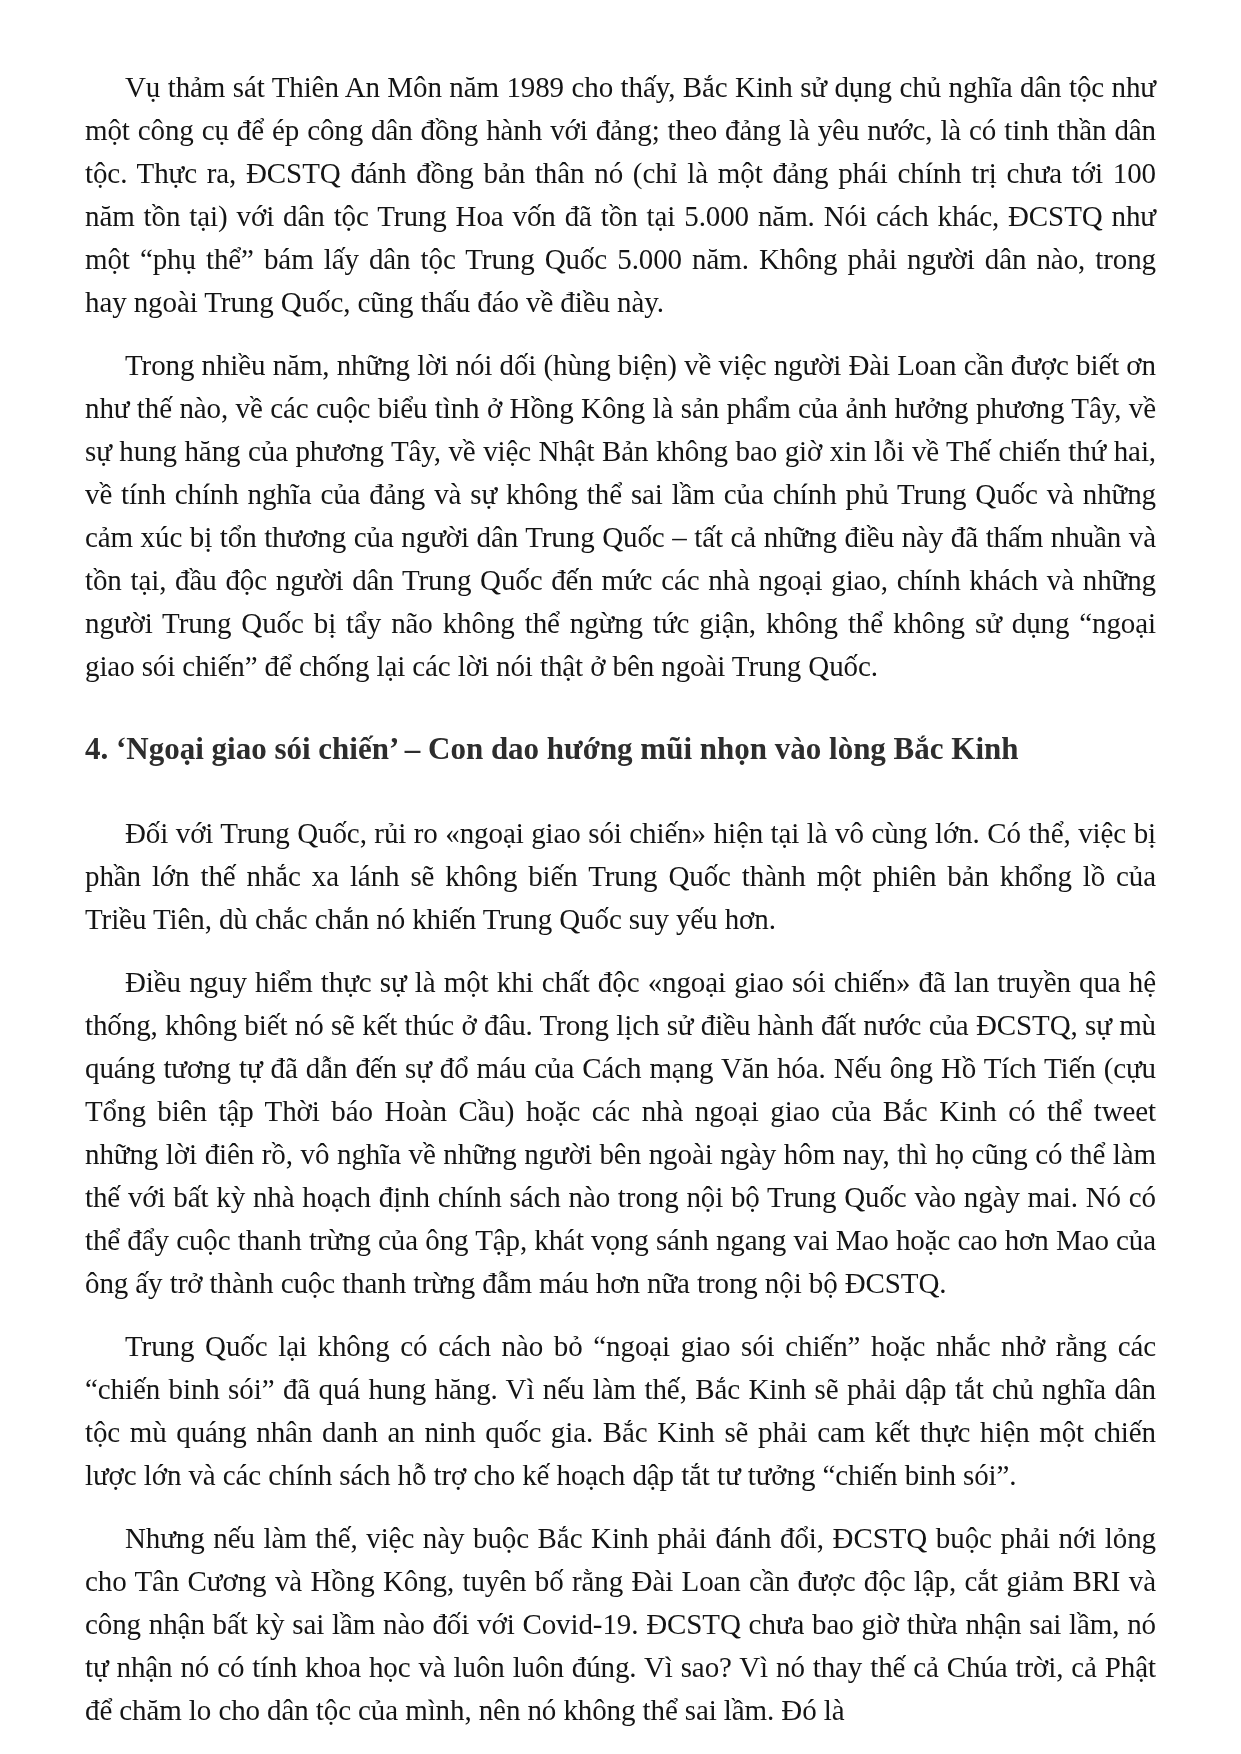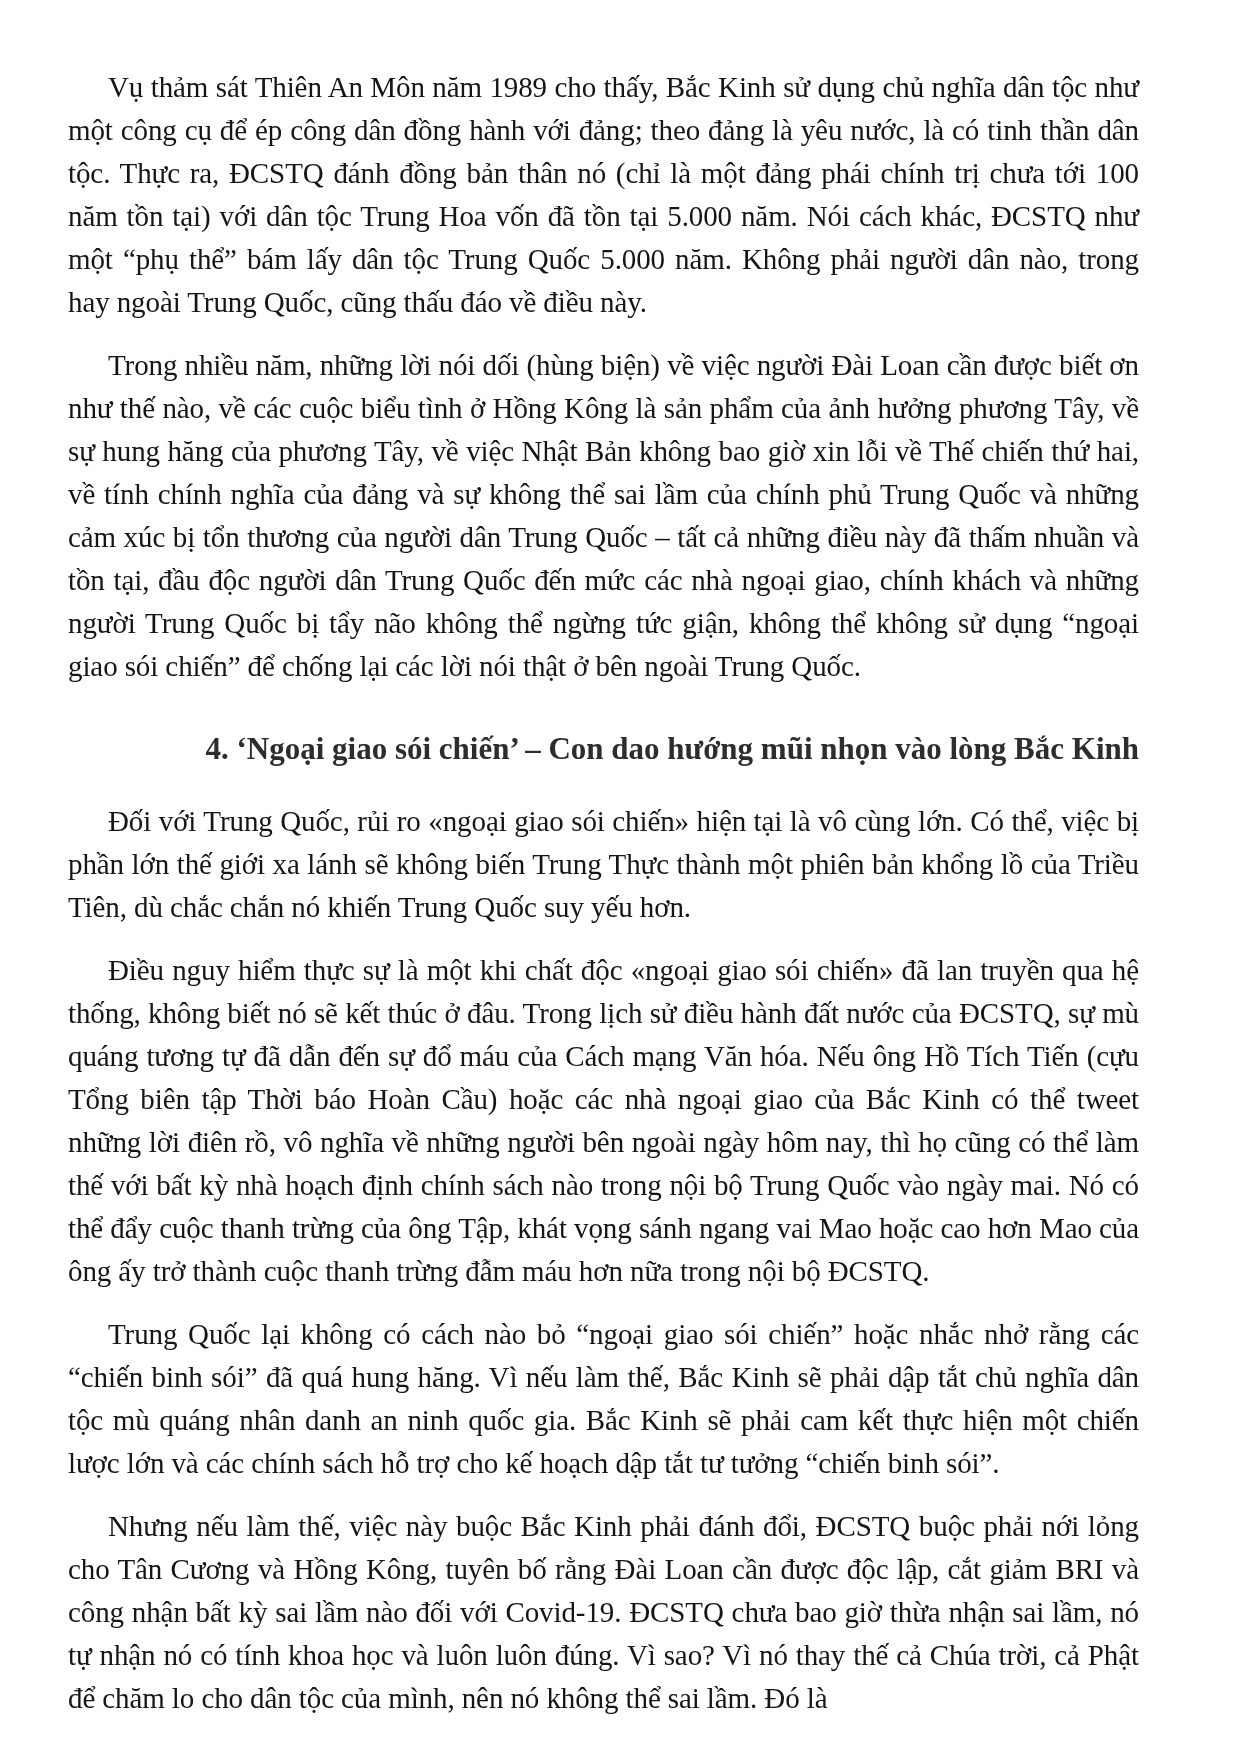--- a/index.html
+++ b/index.html
@@ -6,60 +6,60 @@
     margin: 0;
     padding: 0;
     background: #ffffff;
   }
   .page {
     position: relative;
     width: 1241px;
     height: 1754px;
     background: #ffffff;
     box-sizing: border-box;
-    padding: 66px 85px 0 68px;
+    padding: 66px 85px 0 85px;
     font-family: "Liberation Serif", serif;
     color: #151515;
     overflow: hidden;
   }
   .text-block {
     width: 1071px;
   }
   .para {
     font-size: 29px;
     line-height: 43px;
     text-align: justify;
     text-indent: 40px;
     margin: 0 0 20px 0;
     letter-spacing: -0.1px;
   }
   .heading {
     font-size: 31px;
     line-height: 42px;
     font-weight: 700;
     color: #2d2d2d;
-    margin: 40px 0 30px 0;
-    text-align: right;
+    margin: 40px 0 42px 0;
+    text-align: left;
   }
   .page-number {
     position: absolute;
     left: 0;
     right: 0;
     bottom: 38px;
     text-align: center;
     font-size: 29px;
     color: #1a1a1a;
   }
 </style>
 </head>
 <body>
 
 <div class="page">
   <div class="text-block">
     <p class="para">Vụ thảm sát Thiên An Môn năm 1989 cho thấy, Bắc Kinh sử dụng chủ nghĩa dân tộc như một công cụ để ép công dân đồng hành với đảng; theo đảng là yêu nước, là có tinh thần dân tộc. Thực ra, ĐCSTQ đánh đồng bản thân nó (chỉ là một đảng phái chính trị chưa tới 100 năm tồn tại) với dân tộc Trung Hoa vốn đã tồn tại 5.000 năm. Nói cách khác, ĐCSTQ như một “phụ thể” bám lấy dân tộc Trung Quốc 5.000 năm. Không phải người dân nào, trong hay ngoài Trung Quốc, cũng thấu đáo về điều này.</p>
     <p class="para">Trong nhiều năm, những lời nói dối (hùng biện) về việc người Đài Loan cần được biết ơn như thế nào, về các cuộc biểu tình ở Hồng Kông là sản phẩm của ảnh hưởng phương Tây, về sự hung hăng của phương Tây, về việc Nhật Bản không bao giờ xin lỗi về Thế chiến thứ hai, về tính chính nghĩa của đảng và sự không thể sai lầm của chính phủ Trung Quốc và những cảm xúc bị tổn thương của người dân Trung Quốc – tất cả những điều này đã thấm nhuần và tồn tại, đầu độc người dân Trung Quốc đến mức các nhà ngoại giao, chính khách và những người Trung Quốc bị tẩy não không thể ngừng tức giận, không thể không sử dụng “ngoại giao sói chiến” để chống lại các lời nói thật ở bên ngoài Trung Quốc.</p>
     <h2 class="heading">4. ‘Ngoại giao sói chiến’ – Con dao hướng mũi nhọn vào lòng Bắc Kinh</h2>
-    <p class="para">Đối với Trung Quốc, rủi ro «ngoại giao sói chiến» hiện tại là vô cùng lớn. Có thể, việc bị phần lớn thế giới xa lánh sẽ không biến Trung Thực thành một phiên bản khổng lồ của Triều Tiên, dù chắc chắn nó khiến Trung Quốc suy yếu hơn.</p>
+    <p class="para">Đối với Trung Quốc, rủi ro «ngoại giao sói chiến» hiện tại là vô cùng lớn. Có thể, việc bị phần lớn thế nhắc xa lánh sẽ không biến Trung Quốc thành một phiên bản khổng lồ của Triều Tiên, dù chắc chắn nó khiến Trung Quốc suy yếu hơn.</p>
     <p class="para">Điều nguy hiểm thực sự là một khi chất độc «ngoại giao sói chiến» đã lan truyền qua hệ thống, không biết nó sẽ kết thúc ở đâu. Trong lịch sử điều hành đất nước của ĐCSTQ, sự mù quáng tương tự đã dẫn đến sự đổ máu của Cách mạng Văn hóa. Nếu ông Hồ Tích Tiến (cựu Tổng biên tập Thời báo Hoàn Cầu) hoặc các nhà ngoại giao của Bắc Kinh có thể tweet những lời điên rồ, vô nghĩa về những người bên ngoài ngày hôm nay, thì họ cũng có thể làm thế với bất kỳ nhà hoạch định chính sách nào trong nội bộ Trung Quốc vào ngày mai. Nó có thể đẩy cuộc thanh trừng của ông Tập, khát vọng sánh ngang vai Mao hoặc cao hơn Mao của ông ấy trở thành cuộc thanh trừng đẫm máu hơn nữa trong nội bộ ĐCSTQ.</p>
     <p class="para">Trung Quốc lại không có cách nào bỏ “ngoại giao sói chiến” hoặc nhắc nhở rằng các “chiến binh sói” đã quá hung hăng. Vì nếu làm thế, Bắc Kinh sẽ phải dập tắt chủ nghĩa dân tộc mù quáng nhân danh an ninh quốc gia. Bắc Kinh sẽ phải cam kết thực hiện một chiến lược lớn và các chính sách hỗ trợ cho kế hoạch dập tắt tư tưởng “chiến binh sói”.</p>
     <p class="para">Nhưng nếu làm thế, việc này buộc Bắc Kinh phải đánh đổi, ĐCSTQ buộc phải nới lỏng cho Tân Cương và Hồng Kông, tuyên bố rằng Đài Loan cần được độc lập, cắt giảm BRI và công nhận bất kỳ sai lầm nào đối với Covid-19. ĐCSTQ chưa bao giờ thừa nhận sai lầm, nó tự nhận nó có tính khoa học và luôn luôn đúng. Vì sao? Vì nó thay thế cả Chúa trời, cả Phật để chăm lo cho dân tộc của mình, nên nó không thể sai lầm. Đó là</p>
   </div>
 </div>
 
 </body></html>

